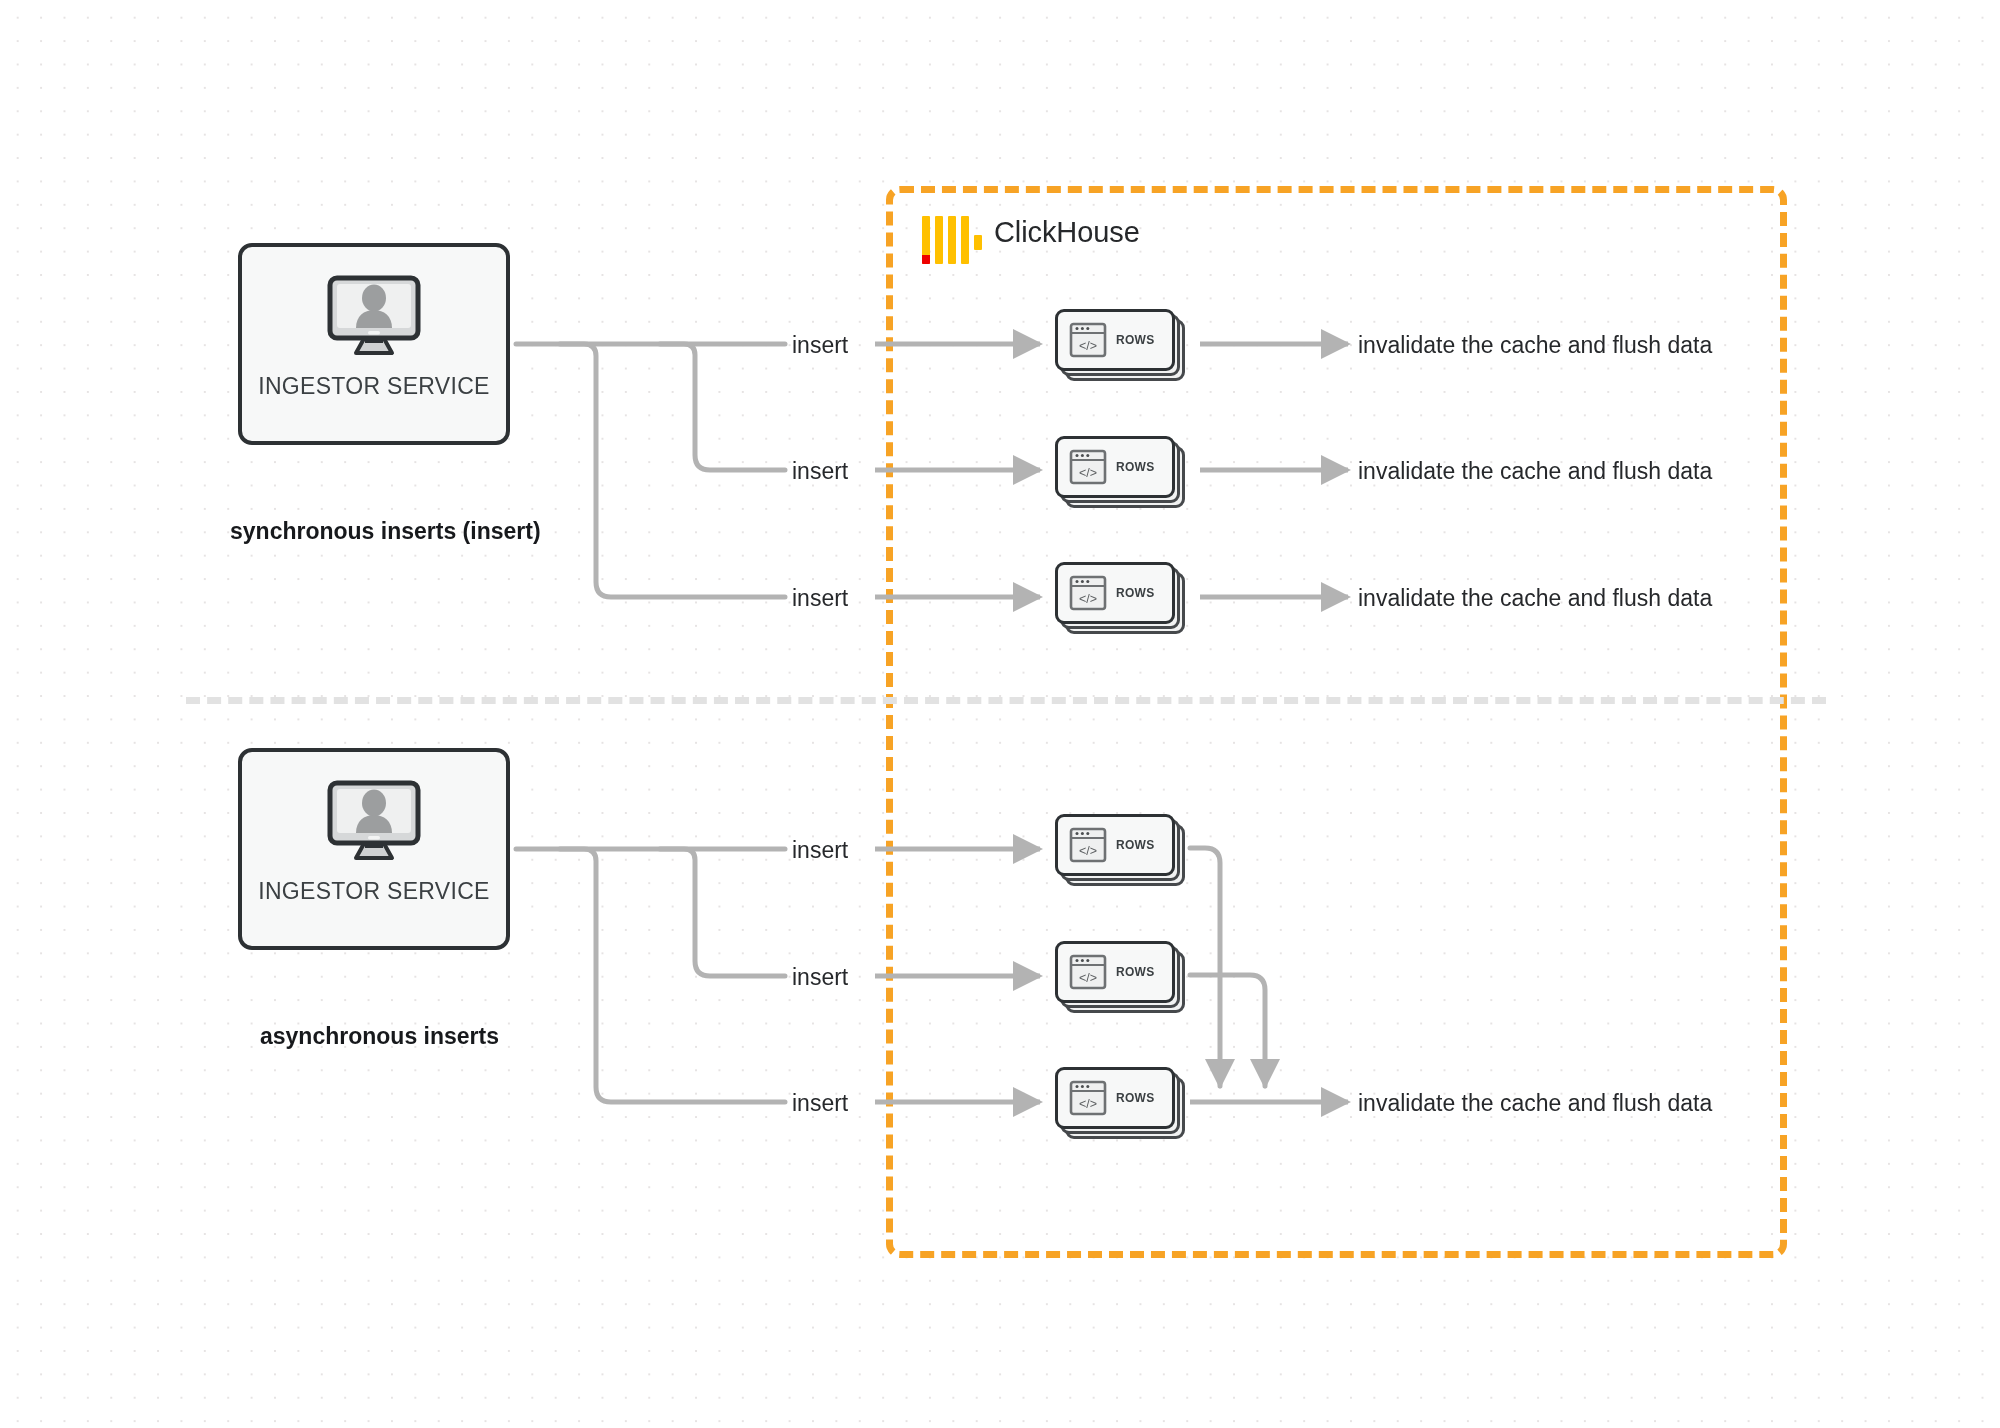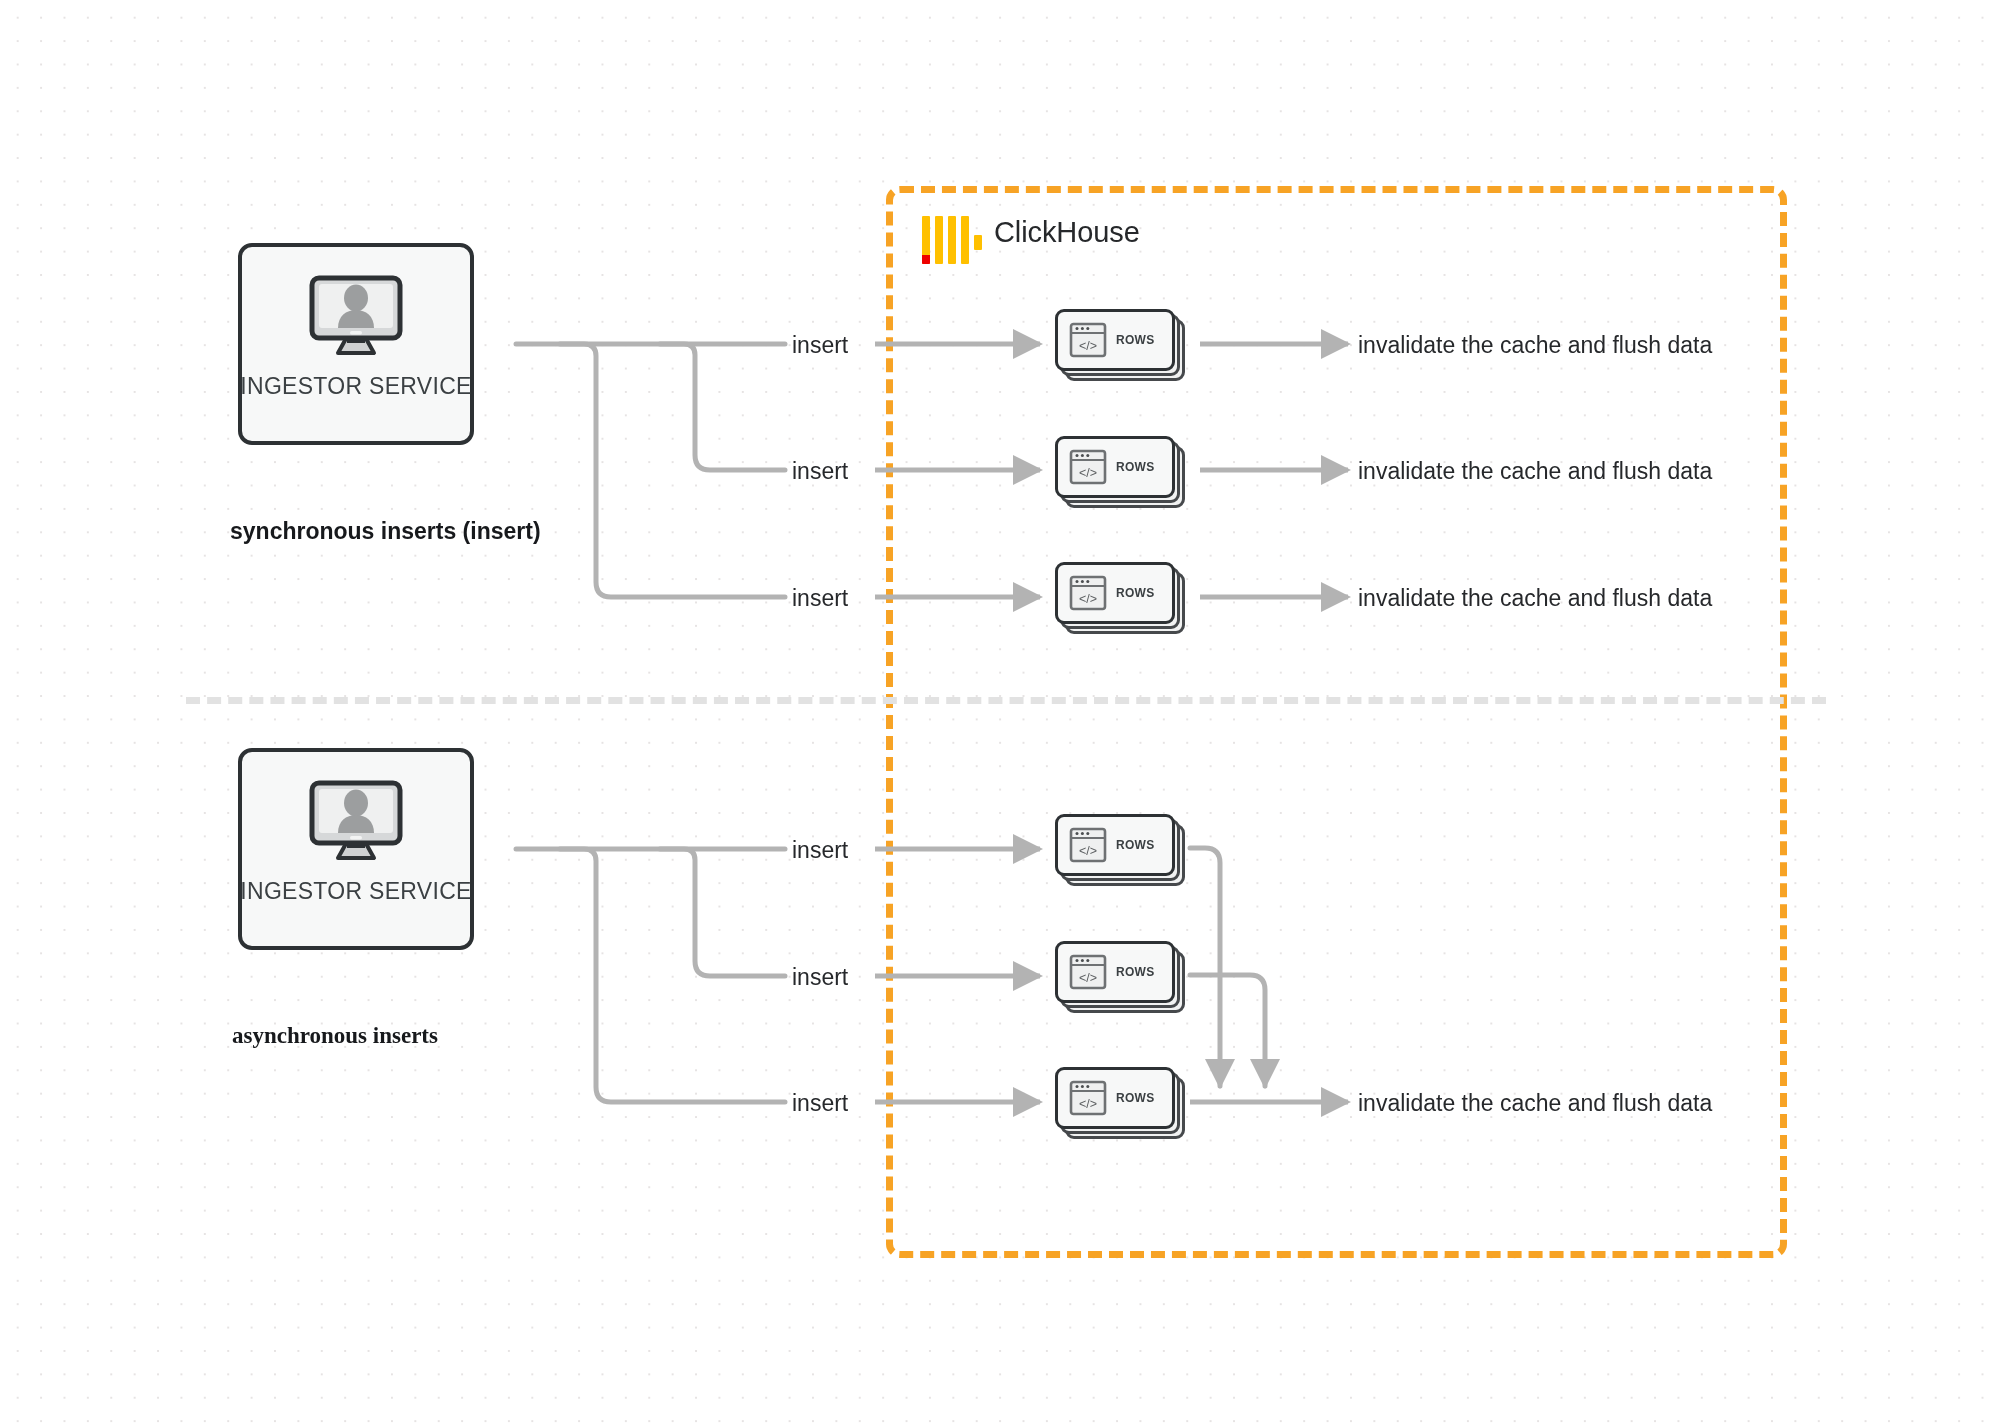--- a/index.html
+++ b/index.html
@@ -91,21 +91,21 @@
     top: 697px;
     width: 1640px;
     height: 0;
     border-top: 7px dashed #E2E2E2;
     z-index: 2;
   }
 
   
   .ingestor {
     position: absolute;
-    width: 236px;
+    width: 272px;
     height: 202px;
     background: #F7F8F8;
     border: 4px solid #2D3134;
     border-radius: 14px;
     box-sizing: border-box;
     display: flex;
     flex-direction: column;
     align-items: center;
     justify-content: flex-start;
     z-index: 5;
@@ -375,21 +375,21 @@
         <rect x="8" y="5" width="88" height="60" rx="7" fill="#D6D8D9" stroke="#2D3134" stroke-width="5"></rect>
         <rect x="15" y="11" width="74" height="44" rx="3" fill="#EFF0F0"></rect>
         <rect x="46" y="58" width="12" height="3.5" rx="1.7" fill="#F3F4F4"></rect>
         <ellipse cx="52" cy="25" rx="12" ry="13.5" fill="#9C9E9F"></ellipse>
         <path d="M34,55 C34,43 42,37 52,37 C62,37 70,43 70,55 Z" fill="#9C9E9F"></path>
       </svg>
     </div>
     <div class="caption">INGESTOR SERVICE</div>
   </div>
 
-  <div class="section-label" style="left:232px; top:1023px;font-family:Liberation Serif, serif;">asynchronous inserts</div>
+  <div class="section-label" style="left:260px; top:1023px;">asynchronous inserts</div>
 
   <div class="edge-label" style="left:792px; top:837px;">insert</div>
   <div class="edge-label" style="left:792px; top:964px;">insert</div>
   <div class="edge-label" style="left:792px; top:1090px;">insert</div>
 
   <div class="rows-node" style="left:1055px; top:814px;">
     <div class="shadow2"></div>
     <div class="shadow1"></div>
     <div class="face">
       <svg width="38" height="36" viewBox="0 0 38 36">

